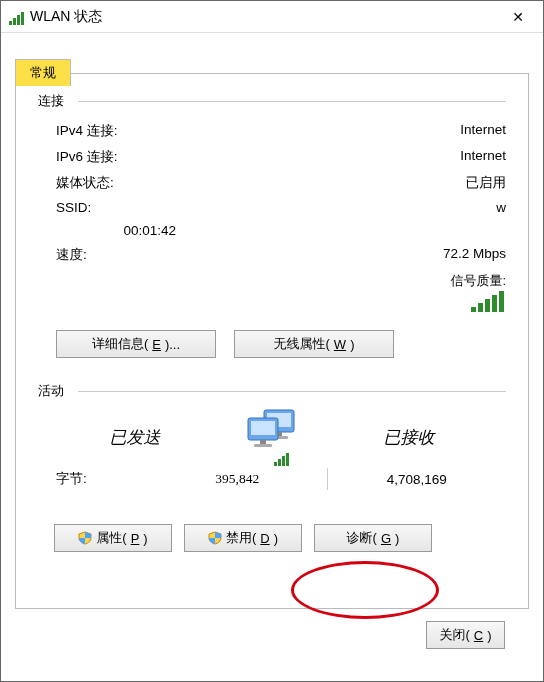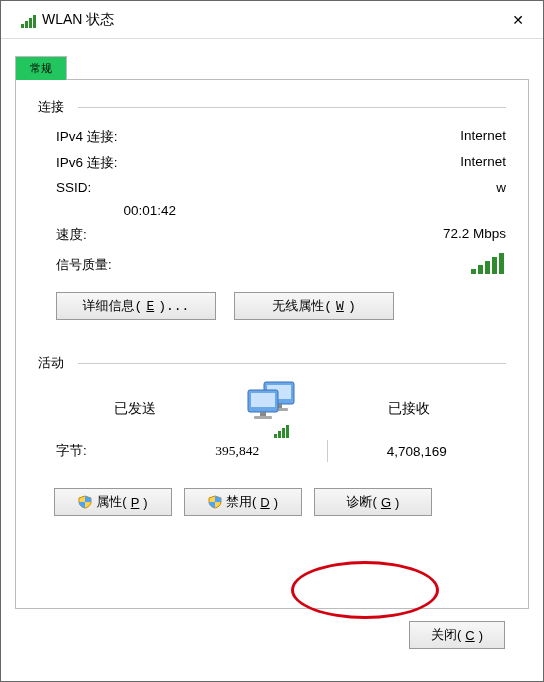--- a/index.html
+++ b/index.html
@@ -9,24 +9,24 @@
     font-size: 13px;
     background: #fff;
     width: 544px;
     height: 682px;
     border: 1px solid #666;
     display: flex;
     flex-direction: column;
     color: #000;
   }
   .titlebar {
-    height: 38px;
+    height: 32px;
     display: flex;
     align-items: center;
-    padding: 0 2px 0 20px;
+    padding: 0 2px 0 8px;
     border-bottom: 1px solid #ddd;
   }
   .titlebar .icon { margin-right: 6px; display:flex; align-items:flex-end; gap:1px; height:16px;}
   .titlebar .title { flex: 1; font-size: 14px; }
   .titlebar .close {
     width: 46px; height: 32px; display:flex; align-items:center; justify-content:center;
     font-size: 14px; color:#000;
   }
   .content {
     flex: 1;
@@ -35,25 +35,25 @@
   }
   .tab-strip {
     display:flex;
     align-items:flex-end;
     height: 28px;
     position: relative;
   }
   .tab {
     border:1px solid #bbb;
     border-bottom:none;
-    background:#22c55e;
+    background:#fde047;
     padding: 4px 14px;
-    font-size:11px;
+    font-size:13px;
     position:relative;
-    top:1px;
+    top:13px;
     z-index:2;
   }
   .tab-panel {
     border:1px solid #bbb;
     flex:1;
     padding: 18px 22px 16px 22px;
     display:flex;
     flex-direction:column;
   }
   .group-title {
@@ -67,21 +67,21 @@
     flex:1; height:1px; background:#ccc; margin-left:8px;
   }
   .row {
     display:flex;
     padding: 4px 0 4px 18px;
     font-size: 13.5px;
     justify-content: space-between;
   }
   .row .label { flex:1; }
   .row .value { text-align:right; min-width:120px; }
-  .signal-row { display:flex; padding: 4px 0 4px 18px; align-items:flex-end; }
+  .signal-row { display:flex; padding: 4px 0 4px 18px; align-items:flex-end;flex-direction:column; }
   .signal-row .label { flex:1; }
   .bars { display:flex; align-items:flex-end; gap:2px; height:22px; padding-right:2px;}
   .bars span { width:5px; background:#2e8b2e; display:block; }
   .bars span:nth-child(1){height:5px;}
   .bars span:nth-child(2){height:9px;}
   .bars span:nth-child(3){height:13px;}
   .bars span:nth-child(4){height:17px;}
   .bars span:nth-child(5){height:21px;}
   .title-bars { display:flex; align-items:flex-end; gap:1px; height:14px;}
   .title-bars span { width:3px; background:#2e8b2e; display:block; }
@@ -96,71 +96,71 @@
     font-size:13px;
     font-family:inherit;
     text-align:center;
     display:inline-flex;
     align-items:center;
     justify-content:center;
     gap:4px;
     min-height:28px;
   }
   .btn u { text-decoration: underline; }
-  .btn-row { display:flex; gap:18px; margin: 14px 0 20px 18px; font-family: Liberation Mono, monospace; }
+  .btn-row { display:flex; gap:18px; margin: 14px 0 10px 18px; }
   .btn-row .btn { width: 160px; }
   .activity {
     margin-top: 14px;
   }
   .activity-body {
     display:flex;
     align-items:center;
     justify-content:center;
     margin: 6px 0 2px 0;
     gap: 0;
   }
-  .act-col { flex:1; text-align:center; font-size:14px; }
+  .act-col { flex:1; text-align:center; font-size:17px;font-style:italic; }
   .act-center {
     width: 80px; display:flex; flex-direction:column; align-items:center; gap:0;
   }
   .monitor-svg { width:56px; height:46px; }
   .mini-bars { display:flex; align-items:flex-end; gap:1px; height:14px; margin-top:-2px; margin-left:18px;}
   .mini-bars span { width:3px; background:#2e8b2e; display:block; }
   .mini-bars span:nth-child(1){height:4px;}
   .mini-bars span:nth-child(2){height:7px;}
   .mini-bars span:nth-child(3){height:10px;}
   .mini-bars span:nth-child(4){height:13px;}
   .bytes-row {
     display:flex; align-items:center; font-size:13.5px;
   }
   .bytes-row .blabel { width: 110px; padding-left:18px; }
   .bytes-row .sent { flex:1; text-align:center;font-family:Liberation Serif, serif; }
   .bytes-row .divider { width:1px; height:22px; background:#ccc; }
   .bytes-row .recv { flex:1; text-align:center; }
   .bottom-btns {
-    display:flex; gap:12px; margin-top: 26px; padding-left:16px;
+    display:flex; gap:12px; margin-top: 34px; padding-left:16px;
   }
   .bottom-btns .btn { width: 118px; }
   .shield {
     width:14px; height:14px;
   }
   .highlight-ellipse {
     position:absolute;
     border:3px solid #d4000f;
     border-radius:50%;
     width: 148px; height: 58px;
     left: 290px; top: 560px;
     pointer-events:none;
   }
   .footer {
     border-top: 0;
     padding: 0 24px 18px 0;
     display:flex; justify-content:flex-end;
   }
-  .footer .btn { width: 96px; }
+  .footer .btn { width: 79px; }
   .outer-wrap { position:relative; flex:1; display:flex; flex-direction:column;}
 </style>
 </head>
 <body>
 
 <div class="outer-wrap">
 
   <div class="titlebar">
     <span class="icon">
       <span class="title-bars">
@@ -190,20 +190,24 @@
         <span class="line"></span>
       </div>
 
       <div class="row">
         <span class="label">IPv4 连接:</span>
         <span class="value">Internet</span>
       </div>
       <div class="row">
         <span class="label">IPv6 连接:</span>
         <span class="value">Internet</span>
+      </div>
+      <div class="row">
+        <span class="label">媒体状态:</span>
+        <span class="value">已启用</span>
       </div>
       <div class="row">
         <span class="label">SSID:</span>
         <span class="value">w</span>
       </div>
       <div class="row">
         <span class="value">00:01:42</span>
       </div>
       <div class="row">
         <span class="label">速度:</span>

